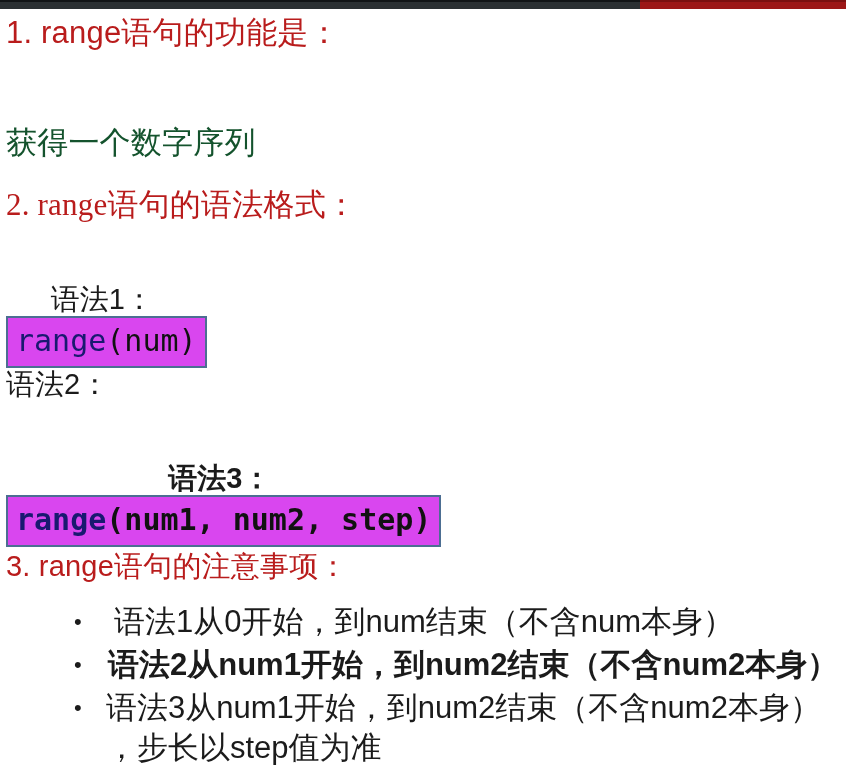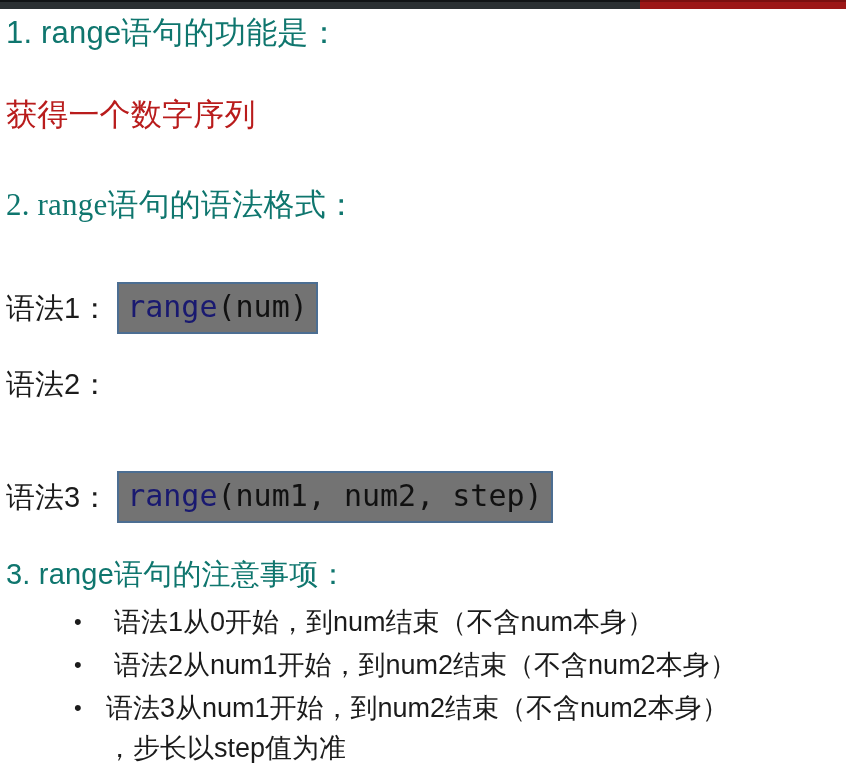--- a/index.html
+++ b/index.html
@@ -44,45 +44,47 @@
   .slide-line {
     position: absolute;
     white-space: nowrap;
     font-weight: 400;
     letter-spacing: 0.2px;
   }
 
   .heading {
     font-size: 31px;
     line-height: 40px;
-    color: #0f766e;
+    color: #b91c1c;
   }
 
   .body-line {
     font-size: 31px;
     line-height: 40px;
-    color: #b91c1c;
+    color: #14532d;
+    margin-top: 28px;
   }
 
   
   .syntax-row {
     position: absolute;
     display: flex;
     align-items: center;
     white-space: nowrap;
+    flex-direction: column;
   }
   .syntax-label {
     font-size: 29px;
     line-height: 34px;
     color: #1b1b1b;
     margin-right: 8px;
   }
   .code-box {
     border: 2px solid #4c6e92;
-    background: #737373;
+    background: #d946ef;
     box-sizing: border-box;
     display: inline-flex;
     align-items: center;
     padding: 4px 8px 6px 8px;
   }
   .code-text {
     font-family: "DejaVu Sans Mono", "Liberation Mono", monospace;
     font-size: 30px;
     line-height: 38px;
     letter-spacing: 0px;
@@ -101,21 +103,21 @@
   }
   .bullet-dot {
     width: 18px;
     min-width: 18px;
     font-size: 22px;
     line-height: 40px;
     color: #1b1b1b;
     text-align: left;
   }
   .bullet-text {
-    font-size: 27px;
+    font-size: 31px;
     line-height: 40px;
     color: #1b1b1b;
     white-space: pre-wrap;
   }
 </style>
 </head>
 <body>
 
 <div id="top-rule">
   <div class="seg-dark"></div>
@@ -132,36 +134,36 @@
   <span class="syntax-label">语法1：</span>
   <span class="code-box">
     <span class="code-text"><span class="kw">range</span><span class="arg">(num)</span></span>
   </span>
 </div>
 
 <div class="syntax-row" style="left:6px; top:367px;justify-content:flex-end;">
   <span class="syntax-label">语法2：</span>
 </div>
 
-<div class="syntax-row" style="left:6px; top:471px;">
+<div class="syntax-row" style="left:6px; top:461px;font-weight:bold;">
   <span class="syntax-label">语法3：</span>
   <span class="code-box">
     <span class="code-text"><span class="kw">range</span><span class="arg">(num1, num2, step)</span></span>
   </span>
 </div>
 
-<div class="slide-line heading" style="left:6px; top:546px; font-size:29px;margin-top:8px;">3. range语句的注意事项：</div>
+<div class="slide-line heading" style="left:6px; top:546px; font-size:29px;">3. range语句的注意事项：</div>
 
 <div class="bullet-item" style="left:74px; top:602px; width:770px;">
   <span class="bullet-dot">•</span>
   <span class="bullet-text" style="margin-left:22px;">语法1从0开始，到num结束（不含num本身）</span>
 </div>
 
 <div class="bullet-item" style="left:74px; top:645px; width:770px;">
   <span class="bullet-dot">•</span>
-  <span class="bullet-text" style="margin-left:22px;">语法2从num1开始，到num2结束（不含num2本身）</span>
+  <span class="bullet-text" style="margin-left:16px;font-weight:bold;">语法2从num1开始，到num2结束（不含num2本身）</span>
 </div>
 
 <div class="bullet-item" style="left:74px; top:688px; width:770px;">
   <span class="bullet-dot">•</span>
   <span class="bullet-text" style="margin-left:14px;">语法3从num1开始，到num2结束（不含num2本身）
 ，步长以step值为准</span>
 </div>
 
 </body></html>

